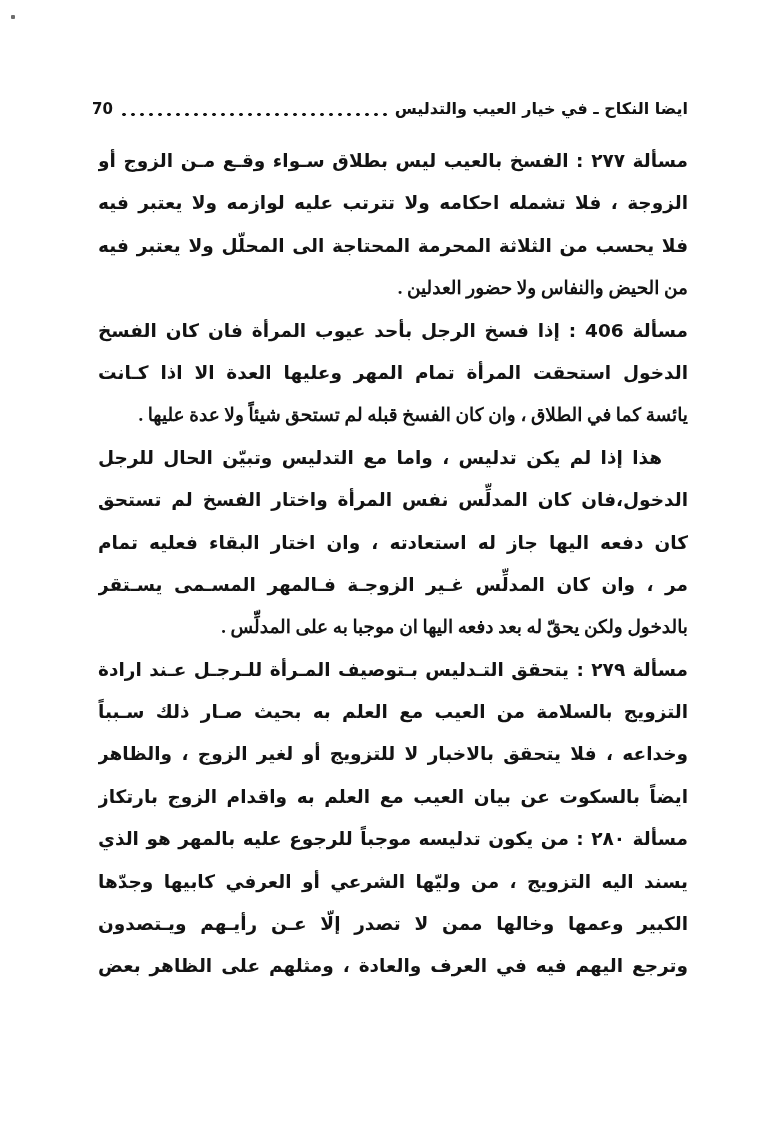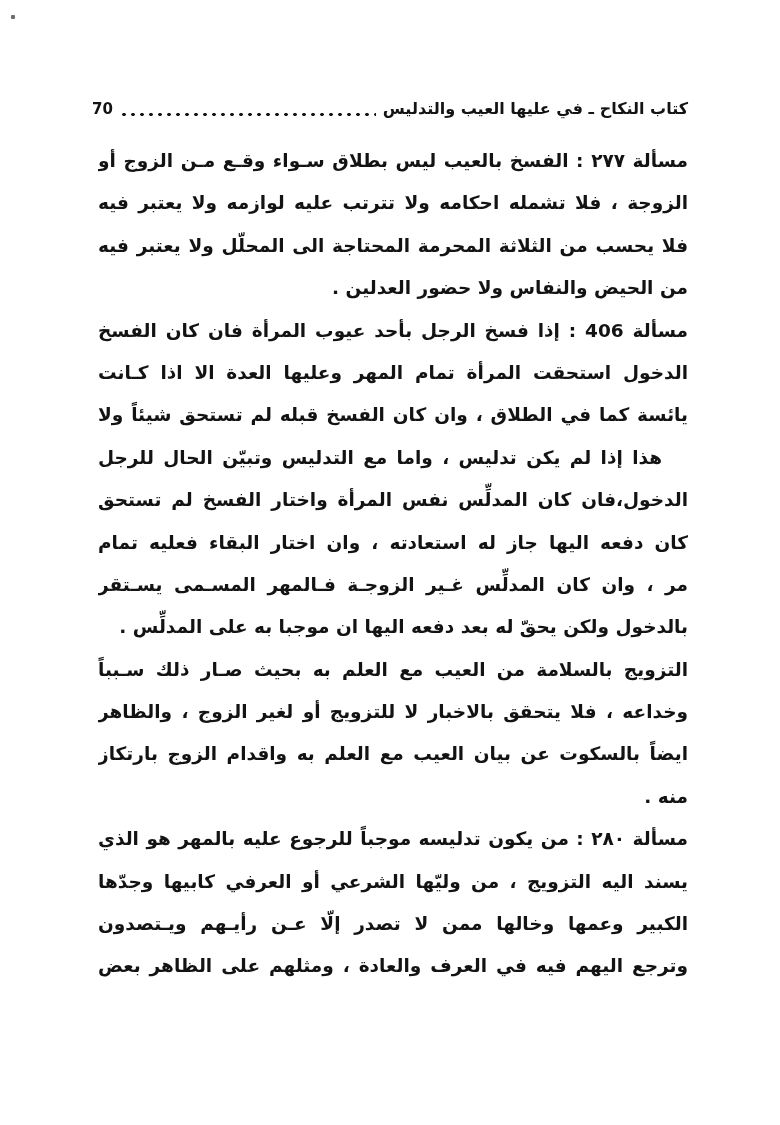--- a/index.html
+++ b/index.html
@@ -56,50 +56,50 @@
     font-size: 18.5px;
   }
   .line {
     height: 42.4px;
     line-height: 42.4px;
     text-align: justify;
     text-align-last: justify;
     overflow: hidden;
     margin-left: 6px;
   }
-  .line.last { text-align-last: right; }
+  .line.last { text-align-last: right; font-family: Liberation Serif, serif; }
   .line.indent { padding-right: 26px; }
 </style>
 </head>
 <body>
 
 <div class="page">
   <div class="speck"></div>
 
   <div class="running-header">
-    <span class="header-title">كتاب النكاح ـ في عليها العيب والتدليس</span>
+    <span class="header-title">ايضا النكاح ـ في خيار العيب والتدليس</span>
     <span class="leader-dots"></span>
     <span class="page-number">70</span>
   </div>
 
   <div class="body-text" id="body-text">
       <div class="line">مسألة ٢٧٧ : الفسخ بالعيب ليس بطلاق سـواء وقـع مـن الزوج أو</div>
       <div class="line">الزوجة ، فلا تشمله احكامه ولا تترتب عليه لوازمه ولا يعتبر فيه شروطه ،</div>
       <div class="line">فلا يحسب من الثلاثة المحرمة المحتاجة الى المحلّل ولا يعتبر فيه الخلّو</div>
       <div class="line last">من الحيض والنفاس ولا حضور العدلين .</div>
       <div class="line">مسألة 406 : إذا فسخ الرجل بأحد عيوب المرأة فان كان الفسخ بعد</div>
       <div class="line">الدخول استحقت المرأة تمام المهر وعليها العدة الا اذا كـانت صـغيرة أو</div>
       <div class="line last">يائسة كما في الطلاق ، وان كان الفسخ قبله لم تستحق شيئاً ولا عدة عليها .</div>
       <div class="line indent">هذا إذا لم يكن تدليس ، واما مع التدليس وتبيّن الحال للرجل بـعد</div>
       <div class="line">الدخول،فان كان المدلِّس نفس المرأة واختار الفسخ لم تستحق المهر ، وان</div>
       <div class="line">كان دفعه اليها جاز له استعادته ، وان اختار البقاء فعليه تمام المهر لها كما</div>
       <div class="line">مر ، وان كان المدلِّس غـير الزوجـة فـالمهر المسـمى يسـتقر عـلى الزوج</div>
       <div class="line last">بالدخول ولكن يحقّ له بعد دفعه اليها ان موجبا به على المدلِّس .</div>
+      <div class="line">مسألة ٢٧٩ : يتحقق التـدليس بـتوصيف المـرأة للـرجـل عـند ارادة</div>
       <div class="line">التزويج بالسلامة من العيب مع العلم به بحيث صـار ذلك سـبباً لغـروره</div>
       <div class="line">وخداعه ، فلا يتحقق بالاخبار لا للتزويج أو لغير الزوج ، والظاهر تـحققه</div>
       <div class="line">ايضاً بالسكوت عن بيان العيب مع العلم به واقدام الزوج بارتكاز السلامة</div>
-      <div class="line last">منه .</div>
       <div class="line">مسألة ٢٨٠ : من يكون تدليسه موجباً للرجوع عليه بالمهر هو الذي</div>
       <div class="line">يسند اليه التزويج ، من  وليّها الشرعي أو العرفي كابيها وجدّها وامّها واخيها</div>
       <div class="line">الكبير وعمها وخالها ممن لا تصدر إلّا عـن رأيـهم ويـتصدون لتـزويجها</div>
       <div class="line">وترجع اليهم فيه في العرف والعادة ، ومثلهم على الظاهر بعض الاجـانب</div>
     </div>
 </div>
 
 </body></html>

